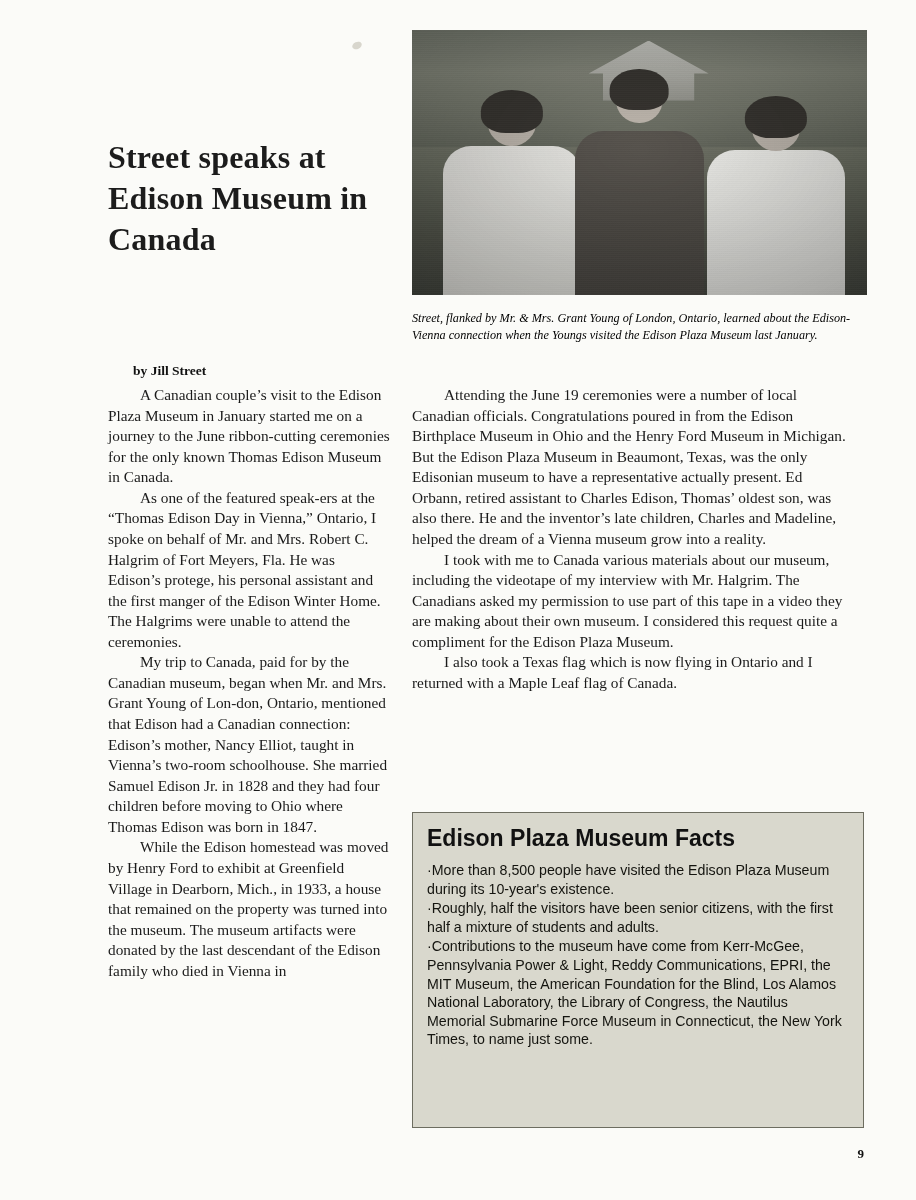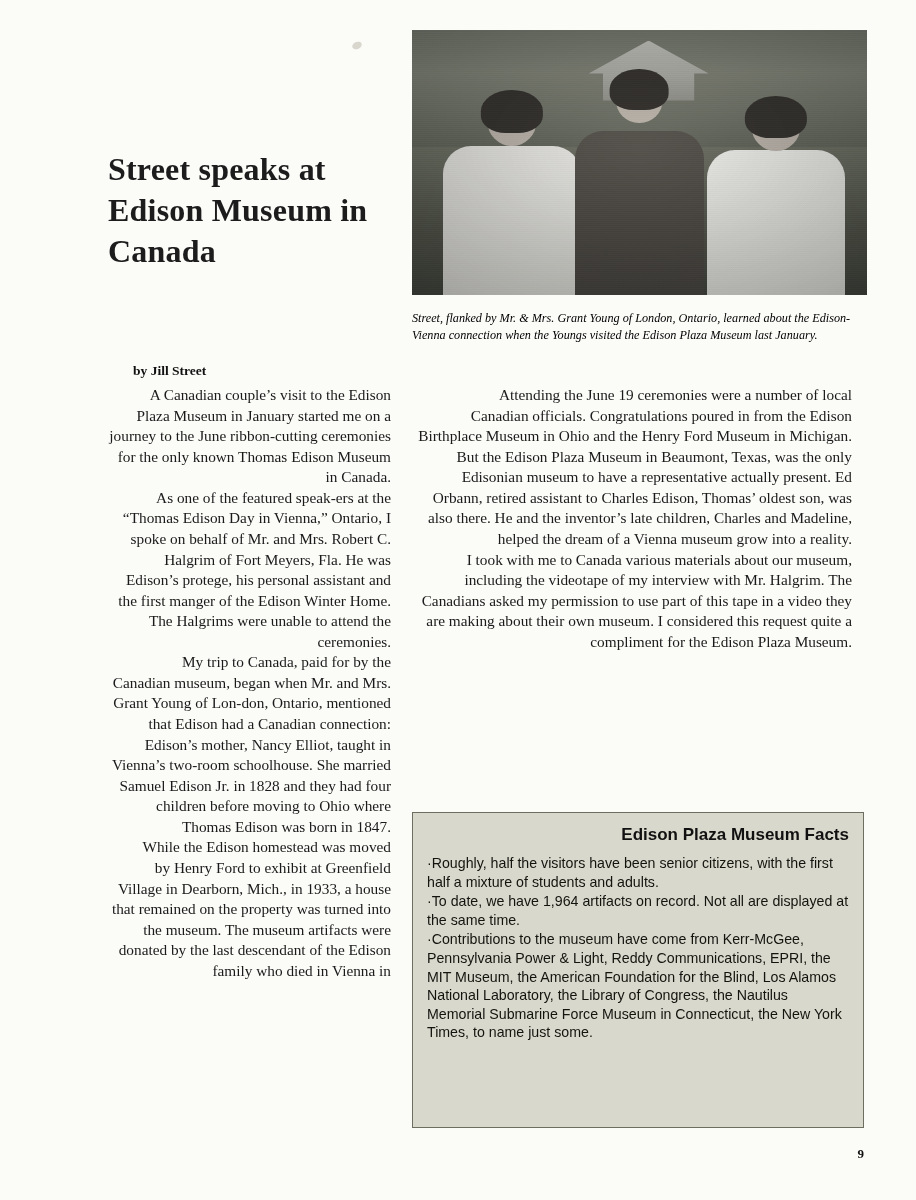--- a/index.html
+++ b/index.html
@@ -18,21 +18,21 @@
   .page {
     position: absolute;
     inset: 0;
     background: #fbfbf8;
   }
 
   
   .headline {
     position: absolute;
     left: 108px;
-    top: 128px;
+    top: 116px;
     width: 300px;
     font-family: "Liberation Serif", serif;
     font-size: 32px;
     line-height: 1.28;
     color: #1c1c1c;
     letter-spacing: 0.2px;
   }
 
   
   .photo-wrap {
@@ -153,21 +153,21 @@
     color: #111;
     padding-left: 25px;
   }
 
   .col {
     position: absolute;
     font-family: "Liberation Serif", serif;
     font-size: 15.3px;
     line-height: 1.345;
     color: #1a1a1a;
-    text-align: right;
+    text-align: left;
   }
   .col p {
     margin: 0;
     text-indent: 32px;
   }
   .col-left {
     left: 108px;
     top: 385px;
     width: 283px;
   }
@@ -184,23 +184,23 @@
     top: 812px;
     width: 452px;
     height: 316px;
     background: #d9d8cd;
     border: 1.5px solid #6d6d60;
     box-sizing: border-box;
     padding: 12px 14px 10px 14px;
     font-family: "Liberation Sans", sans-serif;
   }
   .facts-title {
-    text-align: right;
+    text-align: left;
     font-weight: bold;
-    font-size: 17px;
+    font-size: 23px;
     color: #111;
     margin-bottom: 9px;
   }
   .facts-list {
     font-size: 14.2px;
     line-height: 1.31;
     color: #14140f;
   }
   .facts-list div {
     margin-bottom: 1px;
@@ -272,26 +272,27 @@
   <div class="col col-left">
     <p>A Canadian couple’s visit to the Edison Plaza Museum in January started me on a journey to the June ribbon-cutting ceremonies for the only known Thomas Edison Museum in Canada.</p>
     <p>As one of the featured speak-ers at the “Thomas Edison Day in Vienna,” Ontario, I spoke on behalf of Mr. and Mrs. Robert C. Halgrim of Fort Meyers, Fla.  He was Edison’s protege, his personal assistant and the first manger of the Edison Winter Home.  The Halgrims were unable to attend the ceremonies.</p>
     <p>My trip to Canada, paid for by the Canadian museum, began when Mr. and Mrs. Grant Young of Lon-don, Ontario, mentioned that Edison had a Canadian connection:  Edison’s mother, Nancy Elliot, taught in Vienna’s two-room schoolhouse.  She married Samuel Edison Jr. in 1828 and they had four children before moving to Ohio where Thomas Edison was born in 1847.</p>
     <p>While the Edison homestead was moved by Henry Ford to exhibit at Greenfield Village in Dearborn, Mich., in 1933, a house that remained on the property was turned into the museum.  The museum artifacts were donated by the last descendant of  the Edison family who died in Vienna in</p>
   </div>
 
   <div class="col col-right">
     <p>Attending the June 19 ceremonies were a number of  local Canadian  officials.  Congratulations poured in from the Edison Birthplace Museum in Ohio and the Henry Ford Museum in Michigan. But the Edison Plaza Museum in Beaumont, Texas, was the only Edisonian museum to have a representative actually present.  Ed Orbann, retired assistant to Charles Edison, Thomas’ oldest son, was also there.  He and the inventor’s late children, Charles and Madeline, helped the dream of a Vienna museum grow into a reality.</p>
     <p>I took with me to Canada various materials about our museum, including the videotape of my interview with Mr. Halgrim.  The Canadians asked my  permission to use part of this tape in a video they are making about their own museum.  I considered this request quite a compliment for the Edison Plaza Museum.</p>
+    <p>I also took a Texas flag which is now flying in Ontario and I returned with a Maple Leaf flag of Canada.</p>
   </div>
 
   <div class="facts">
     <div class="facts-title">Edison Plaza Museum Facts</div>
     <div class="facts-list">
+      <div>·More than 8,500 people have visited the Edison Plaza Museum during its 10-year's existence.</div>
       <div>·Roughly, half the visitors have been senior citizens, with the first half a mixture of students and adults.</div>
-      <div>·To date, we have 1,964 artifacts on record.  Not all are displayed at the same time.</div>
       <div>·Contributions to the museum have come from Kerr-McGee, Pennsylvania Power &amp; Light, Reddy Communications, EPRI, the MIT Museum, the American Foundation for the Blind, Los Alamos National Laboratory, the Library of Congress, the Nautilus Memorial Submarine Force Museum in Connecticut, the New York Times, to name just some.</div>
     </div>
   </div>
 
   <div class="page-number">9</div>
 
 </div>
 
 </body></html>

